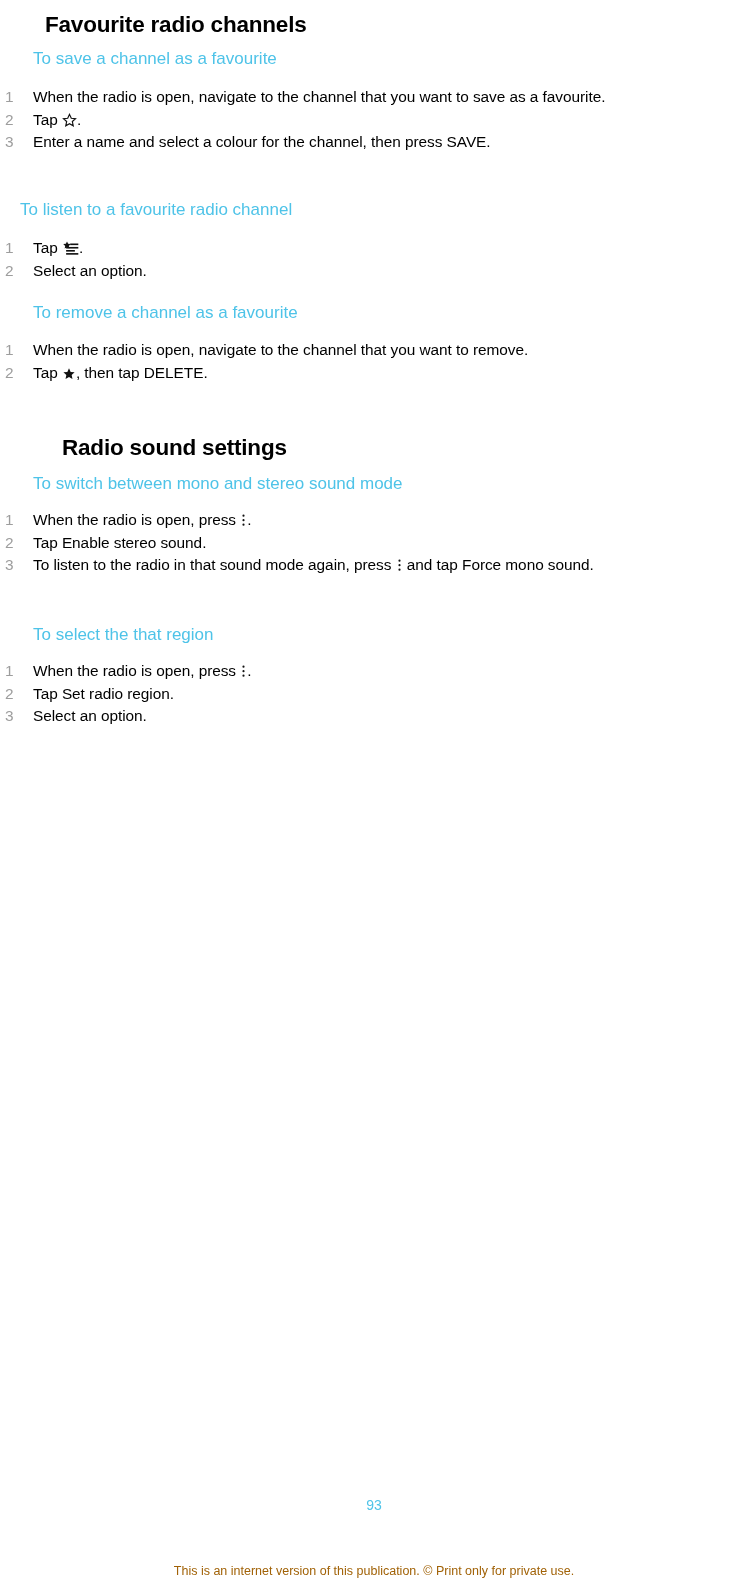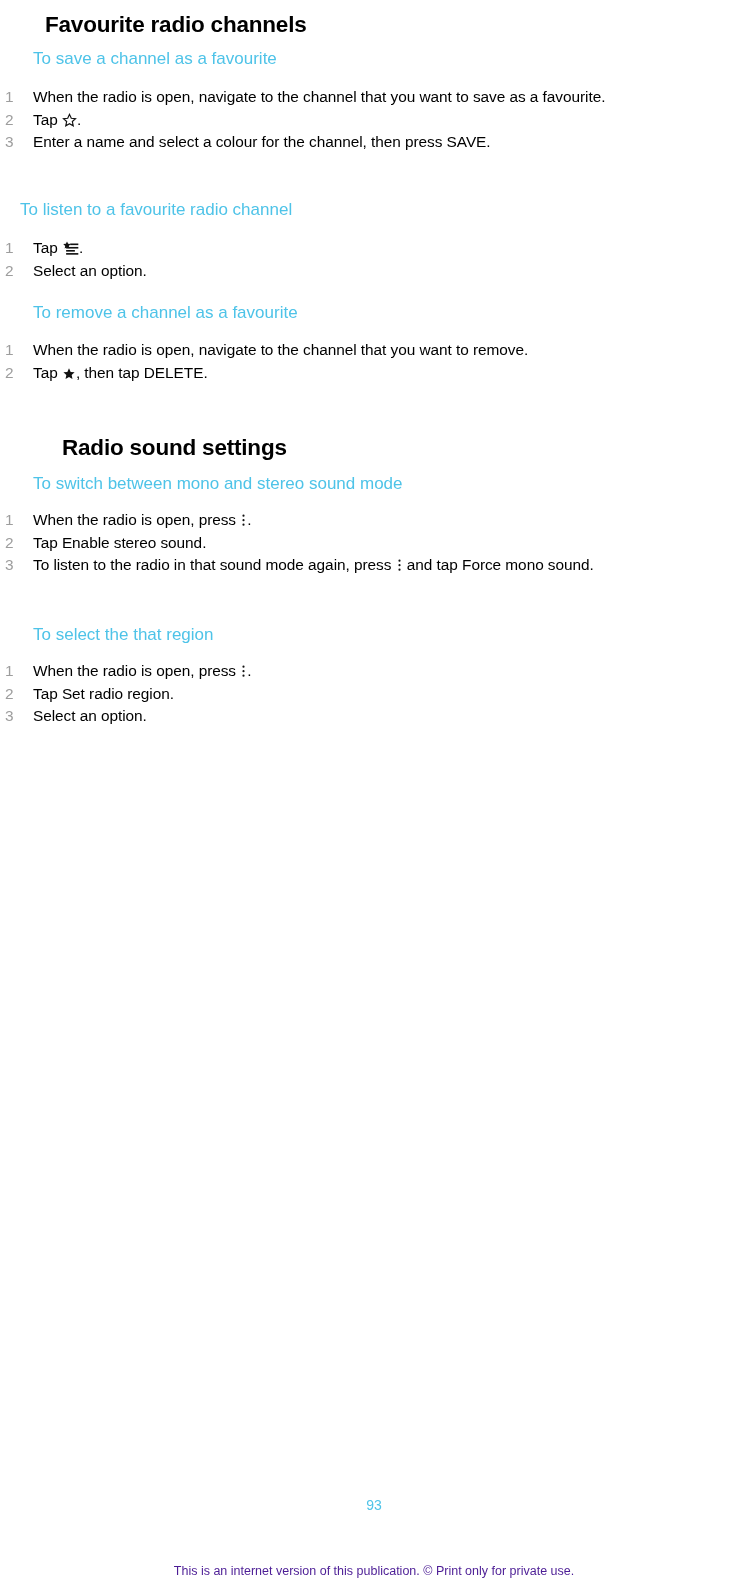--- a/index.html
+++ b/index.html
@@ -126,21 +126,21 @@
     color: #4ec3e8;
     line-height: 20px;
   }
   .disclaimer {
     position: absolute;
     left: 0;
     right: 0;
     top: 1563px;
     text-align: center;
     font-size: 12.5px;
-    color: #4c1d95;
+    color: #a16207;
     line-height: 16px;
   }
 
   
   .blk-title-1  { position:absolute; left:33px; top:0px;   }
   .blk-task-1   { position:absolute; left:33px; top:49px;  }
   .blk-steps-1  { position:absolute; left:0px;  top:86px; width:715px; }
 
   .blk-task-2   { position:absolute; left:20px; top:200px; }
   .blk-steps-2  { position:absolute; left:0px;  top:237px; width:715px; }

